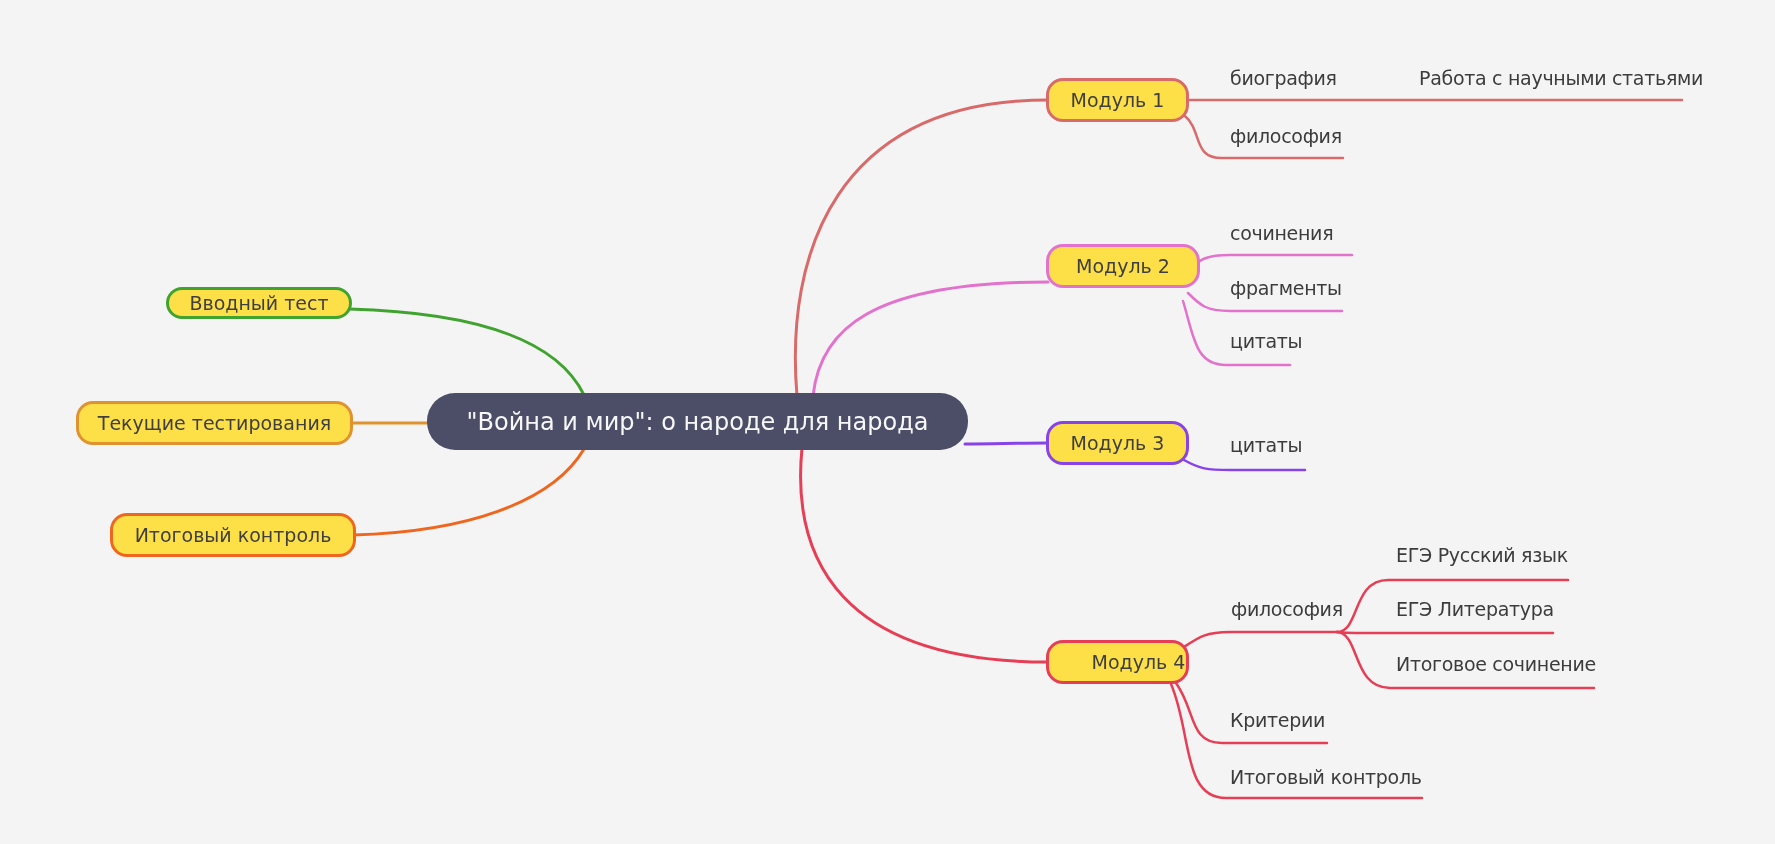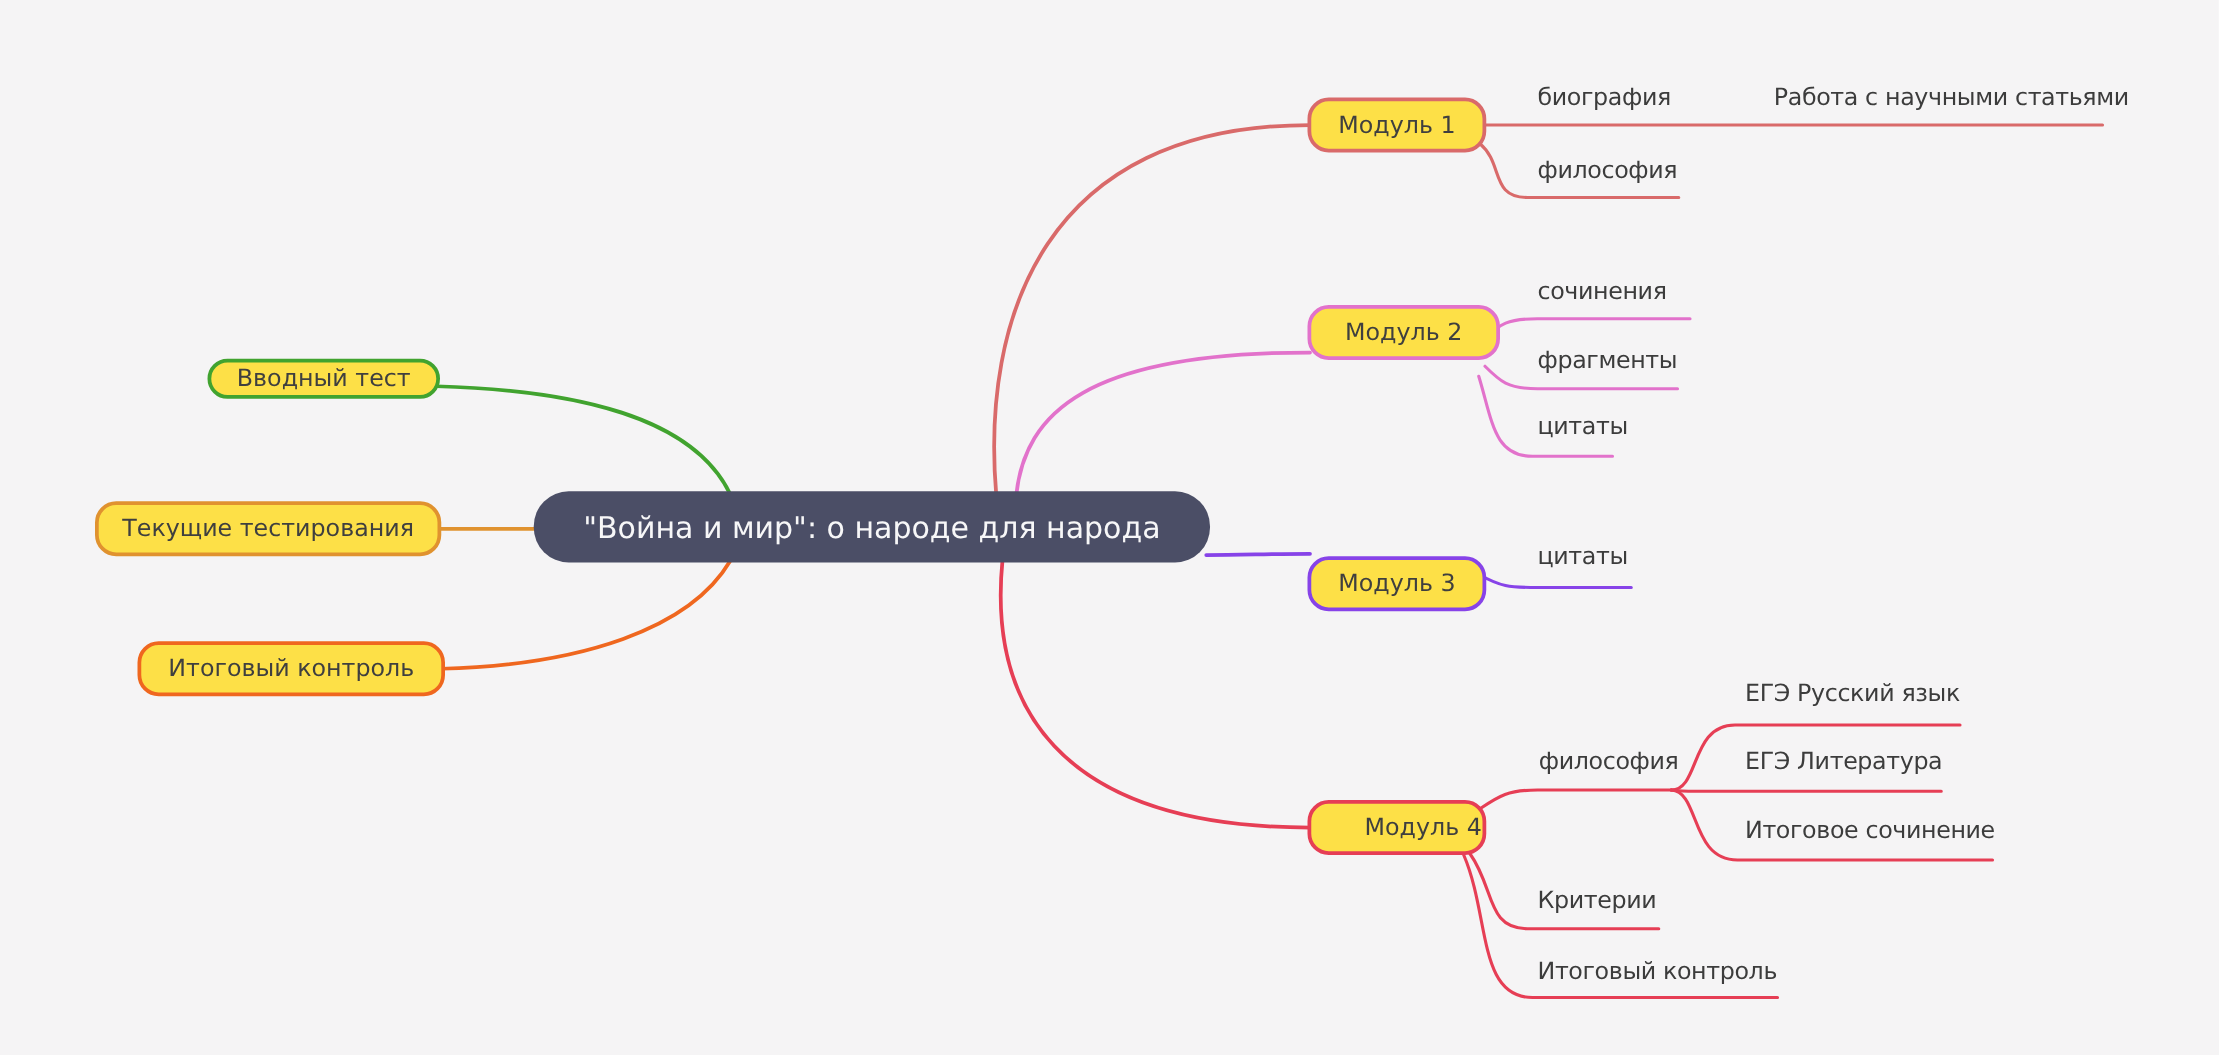--- a/index.html
+++ b/index.html
@@ -83,21 +83,21 @@
   <div class="node pill n-finalL" style="border-color: rgb(239, 103, 31);">
     <span>Итоговый контроль</span>
   </div>
 
   <div class="node pill n-m1" style="border-color: rgb(217, 106, 106);">
     <span>Модуль 1</span>
   </div>
   <div class="node pill n-m2" style="border-color: rgb(226, 114, 203);">
     <span>Модуль 2</span>
   </div>
-  <div class="node pill n-m3" style="border-color: rgb(135, 67, 232); margin-top: 24px;">
+  <div class="node pill n-m3" style="border-color: rgb(135, 67, 232);">
     <span>Модуль 3</span>
   </div>
   <div class="node pill n-m4" style="border-color: rgb(230, 62, 85);">
     <span>Модуль 4</span>
   </div>
 
   <div class="leaf l-bio">биография</div>
   <div class="leaf l-work">Работа с научными статьями</div>
   <div class="leaf l-phil">философия</div>
   <div class="leaf l-content">сочинения</div>

